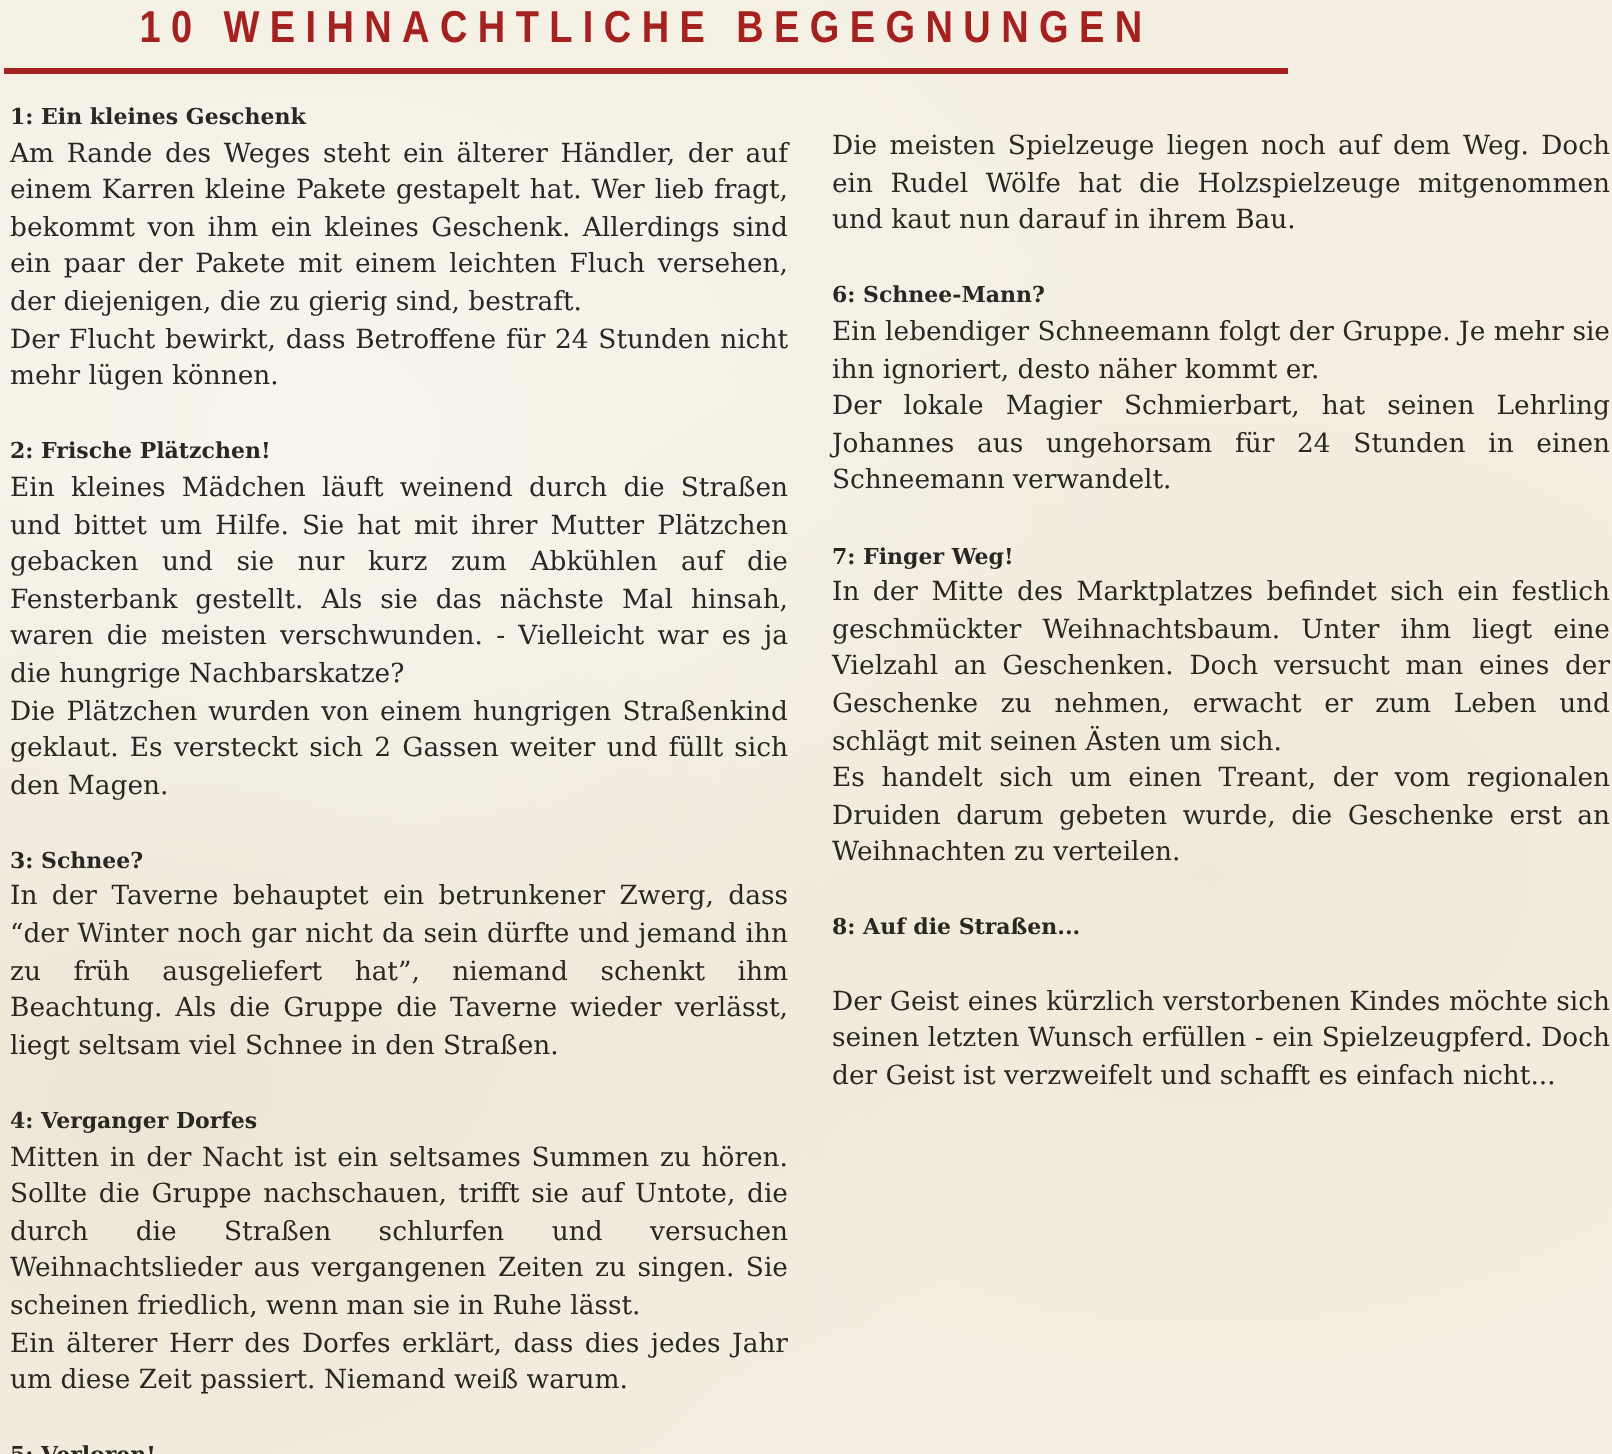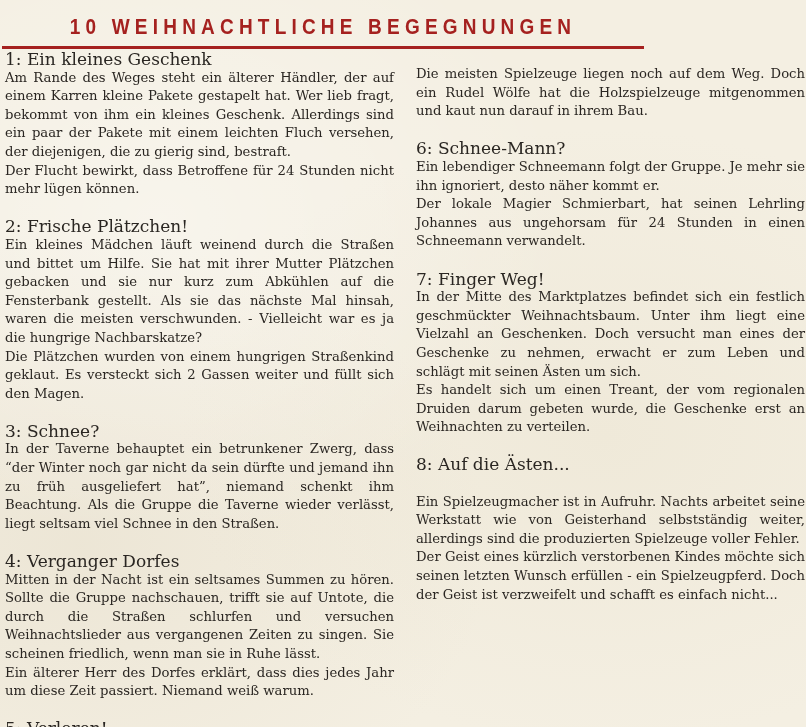--- a/index.html
+++ b/index.html
@@ -8,21 +8,21 @@
       background: #f4efe2;
       background-image:
         radial-gradient(ellipse at 20% 30%, rgba(255,255,255,0.35), rgba(255,255,255,0) 45%),
         radial-gradient(ellipse at 75% 60%, rgba(230,222,200,0.35), rgba(230,222,200,0) 50%),
         radial-gradient(ellipse at 10% 75%, rgba(225,216,195,0.4), rgba(225,216,195,0) 40%);
       color: #2a2622;
       font-family: "DejaVu Serif", serif;
       position: relative;
     }
     .header {
-      position: absolute; left: 0; top: 12px; width: 646px; height: 36px; text-decoration: underline;
+      position: absolute; left: 0; top: 0; width: 646px; height: 36px; text-decoration: underline;
     }
     .title {
       position: absolute; left: 0; right: 0; top: 0;
       text-align: center;
       font-family: "Liberation Sans Narrow", "Liberation Sans", sans-serif;
       font-weight: bold;
       font-size: 19px;
       letter-spacing: 5.2px;
       color: #a5211f;
       line-height: 26px;
@@ -36,21 +36,21 @@
     .col {
       position: absolute; top: 50px;
       font-size: 13.2px;
       line-height: 18.6px;
       text-align: justify;
     }
     .col.left { left: 5px; width: 389px; }
     .col.right { left: 416px; width: 389px; top: 65px; }
     .section { margin: 0 0 18.6px 0; }
     .section h3 {
-      margin: 0; font-size: 17px; font-weight: normal; line-height: 18.6px;
+      margin: 0; font-size: 11px; font-weight: bold; line-height: 18.6px;
     }
     .section p { margin: 0; }
   </style>
 </head>
 <body>
 
 <div class="header">
   <div class="title">10 WEIHNACHTLICHE BEGEGNUNGEN</div>
   <div class="rule"></div>
 </div>
@@ -88,20 +88,19 @@
     <h3>6: Schnee-Mann?</h3>
     <p>Ein lebendiger Schneemann folgt der Gruppe. Je mehr sie ihn ignoriert, desto näher kommt er.</p>
     <p>Der lokale Magier Schmierbart, hat seinen Lehrling Johannes aus ungehorsam für 24 Stunden in einen Schneemann verwandelt.</p>
   </div>
   <div class="section">
     <h3>7: Finger Weg!</h3>
     <p>In der Mitte des Marktplatzes befindet sich ein festlich geschmückter Weihnachtsbaum. Unter ihm liegt eine Vielzahl an Geschenken. Doch versucht man eines der Geschenke zu nehmen, erwacht er zum Leben und schlägt mit seinen Ästen um sich.</p>
     <p>Es handelt sich um einen Treant, der vom regionalen Druiden darum gebeten wurde, die Geschenke erst an Weihnachten zu verteilen.</p>
   </div>
   <div class="section">
-    <h3>8: Auf die Ästen...</h3>
+    <h3>8: Auf die Straßen...</h3>
   </div>
   <div class="section">
-    <p>Ein Spielzeugmacher ist in Aufruhr. Nachts arbeitet seine Werkstatt wie von Geisterhand selbstständig weiter, allerdings sind die produzierten Spielzeuge voller Fehler.</p>
     <p>Der Geist eines kürzlich verstorbenen Kindes möchte sich seinen letzten Wunsch erfüllen - ein Spielzeugpferd. Doch der Geist ist verzweifelt und schafft es einfach nicht...</p>
   </div>
 
 </div>
 
 </body></html>

